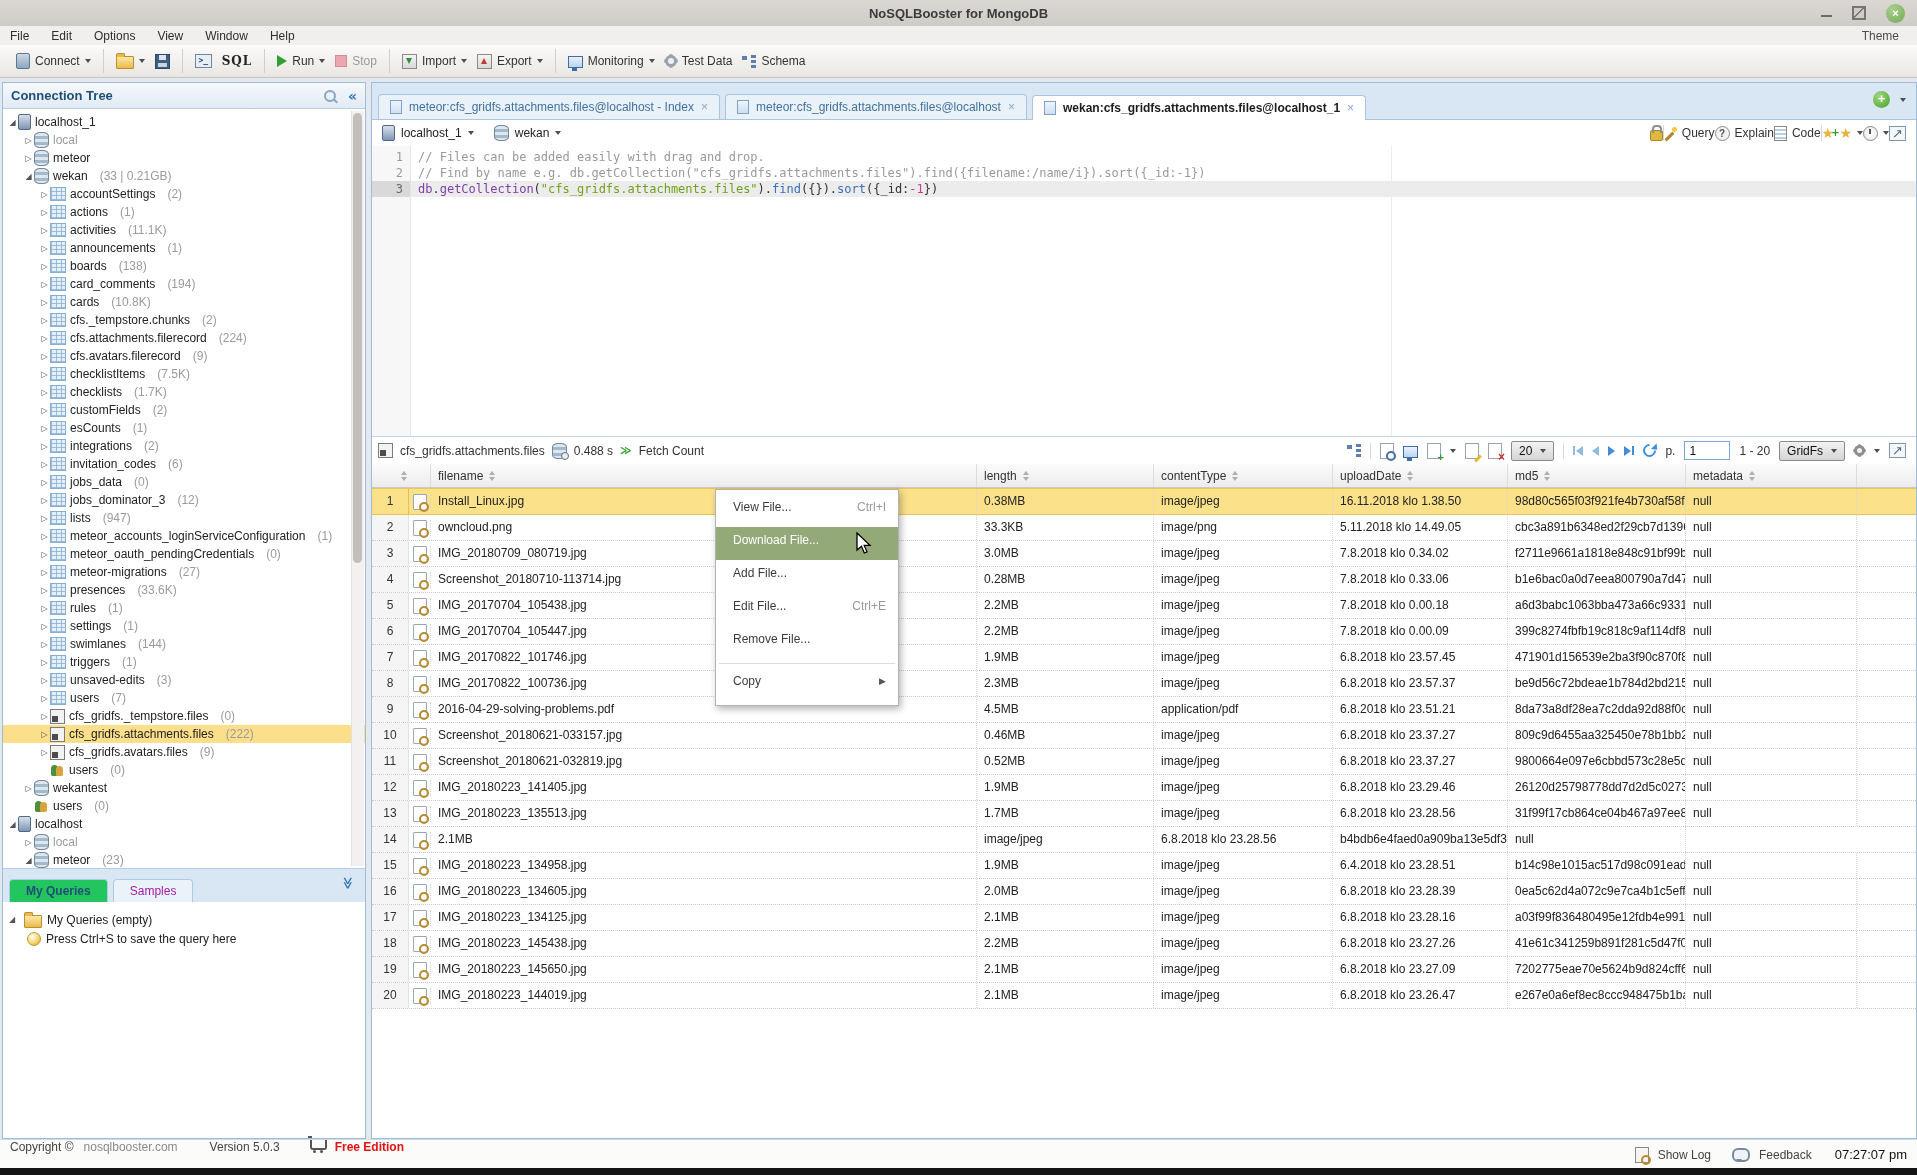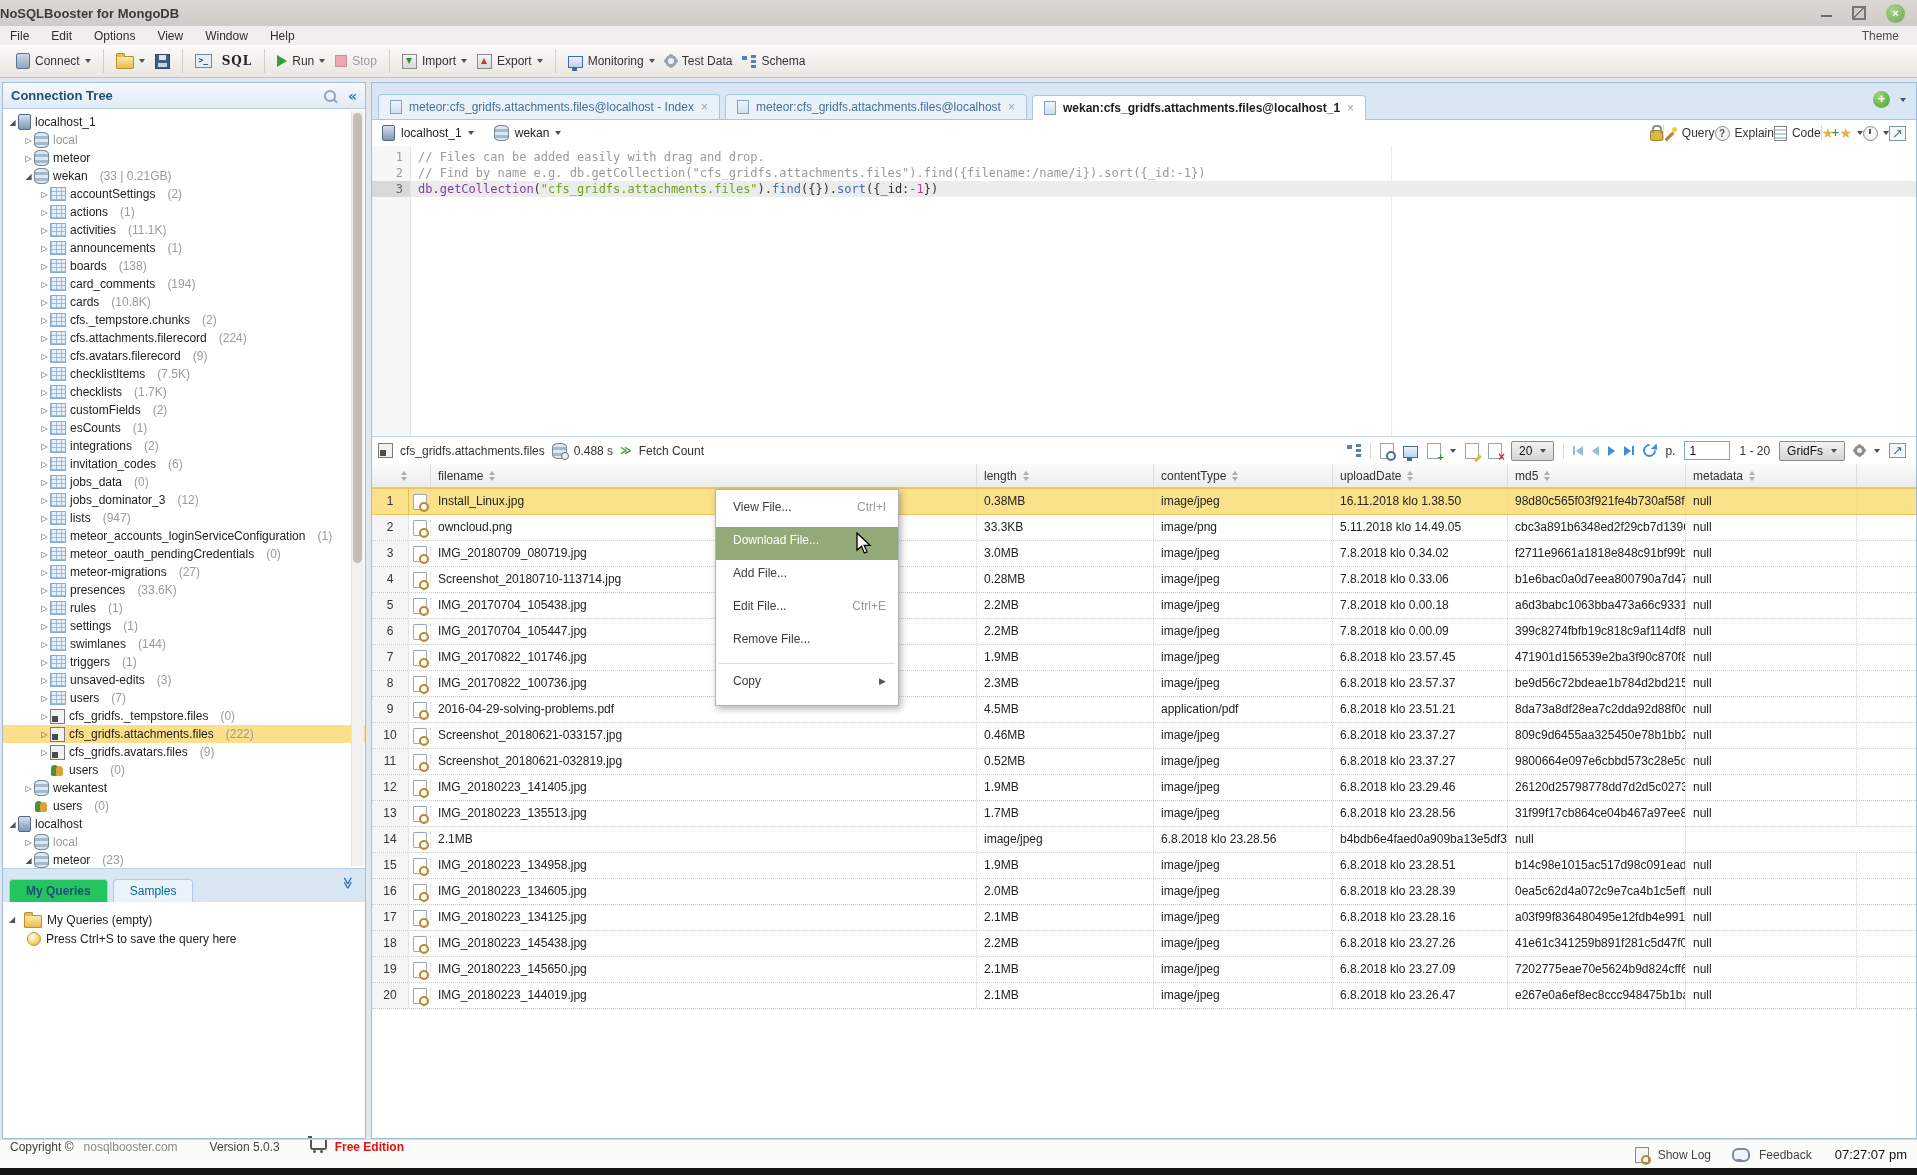--- a/index.html
+++ b/index.html
@@ -1,20 +1,20 @@
 <!DOCTYPE html>
 <html><head>
 <meta charset="utf-8">
 <style>
   html,body{margin:0;padding:0;background:#cfcfcf}
   .app{position:relative;width:1917px;height:1175px;overflow:hidden;background:#e3e8ee;
        font-family:"Liberation Sans",sans-serif;font-size:12px;color:#222}
   
   .titlebar{position:absolute;left:0;top:0;right:0;height:26px;background:linear-gradient(#dbd8d4,#cfccc8);
-            border-bottom:1px solid #b4b0ab;display:flex;align-items:center;}
+            border-bottom:1px solid #b4b0ab;display:flex;align-items:center;justify-content:center}
   .titlebar .title{font-weight:bold;font-size:13px;color:#3b3b3b}
   .win-controls{position:absolute;right:12px;top:0;height:26px;display:flex;align-items:center;gap:20px}
   .btn-min{width:11px;height:2px;background:#6b6b6b;margin-top:6px;cursor:default}
   .btn-max{width:10px;height:10px;border:2px solid #757575;background:linear-gradient(135deg,#cfccc8 45%,#757575 45%,#757575 55%,#cfccc8 55%)}
   .btn-close{width:19px;height:19px;border-radius:50%;background:radial-gradient(circle at 35% 30%,#a8cf8e,#72a956);
              color:#fff;font-weight:bold;font-size:11px;display:flex;align-items:center;justify-content:center}
   
   .menubar{position:absolute;left:0;top:26px;right:0;height:19px;background:#f1efed;display:flex;align-items:center;padding:0 10px}
   .menubar .mitem{margin-right:22px;color:#2e2e2e}
   .menubar .mright{margin-left:auto;color:#4d4d4d;margin-right:8px}
@@ -69,21 +69,21 @@
   .ic-coll{width:14px;height:12px;border:1px solid #85aed1;background-color:#e4eff9;
      background-image:repeating-linear-gradient(90deg,rgba(133,174,209,.75) 0 1px,transparent 1px 5px),repeating-linear-gradient(0deg,rgba(133,174,209,.75) 0 1px,transparent 1px 4px)}
   .ic-gridfs{width:13px;height:13px;background:#f2f2f2;border:1px solid #7c7c7c;position:relative}
   .ic-gridfs::after{content:'';position:absolute;left:1px;bottom:1px;width:6px;height:6px;background:#4c4c4c}
   .ic-users{width:15px;height:13px;position:relative}
   .ic-users::before{content:'';position:absolute;left:1px;top:1px;width:7px;height:11px;background:#4e8f3c;border-radius:4px 4px 2px 2px}
   .ic-users::after{content:'';position:absolute;left:6px;top:2px;width:7px;height:10px;background:#d9a23a;border-radius:4px 4px 2px 2px}
   .tree-scroll{position:absolute;top:2px;right:1px;bottom:2px;width:12px;background:#f3f1ef;border-left:1px solid #e4e1de}
   .tree-thumb{position:absolute;top:2px;left:1px;width:9px;height:450px;background:#c2bfba;border-radius:5px}
   .qtabs{height:29px;background:#d9e6f3;border-top:1px solid #b7cfe5;display:flex;align-items:flex-end;padding:4px 6px 0;gap:5px;position:relative}
-  .qtab{background:#eaf2fa;border:1px solid #aecbe5;border-bottom:none;border-radius:4px 4px 0 0;padding:4px 16px;color:#0369a1}
+  .qtab{background:#eaf2fa;border:1px solid #aecbe5;border-bottom:none;border-radius:4px 4px 0 0;padding:4px 16px;color:#a21caf}
   .qtab.active{background:#22c55e;color:#1f4e79;font-weight:bold}
   .qchev{position:absolute;right:10px;top:7px;color:#2e75b6;font-weight:bold;transform:rotate(90deg);font-family:"DejaVu Sans",sans-serif}
   .qcontent{height:220px;background:#fff;padding:8px 6px}
   .qrow{display:flex;align-items:center;gap:5px;height:19px}
   .qrow .expander{width:10px;font-size:8px;color:#555;font-family:"DejaVu Sans",sans-serif}
   .i-bulb{width:12px;height:12px;border-radius:50%;border:1px solid #c9962e;background:radial-gradient(circle at 35% 30%,#fff,#f5d76e 55%,#d9a23a)}
   
   .main{position:absolute;left:371px;top:82px;width:1544px;height:1055px;background:#fff;border:1px solid #9fbcd8;display:flex;flex-direction:column}
   .tabstrip{height:32px;background:#d9e6f3;border-bottom:1px solid #a9c6e0;display:flex;align-items:flex-end;padding:4px 6px 0;gap:5px;position:relative}
   .tab{display:flex;align-items:center;gap:7px;background:#e9f1f9;border:1px solid #a9c6e0;border-bottom:none;border-radius:4px 4px 0 0;
@@ -967,21 +967,21 @@
               <div class="cell">null</div>
             </div>
             <div class="grow">
               <div class="cell rownum">15</div>
               <div class="iconcell">
                 <span class="doc-ico"></span>
               </div>
               <div class="cell">IMG_20180223_134958.jpg</div>
               <div class="cell">1.9MB</div>
               <div class="cell">image/jpeg</div>
-              <div class="cell">6.8.2018 klo 23.28.51</div>
+              <div class="cell">6.4.2018 klo 23.28.51</div>
               <div class="cell">b14c98e1015ac517d98c091ead</div>
               <div class="cell">null</div>
             </div>
             <div class="grow">
               <div class="cell rownum">16</div>
               <div class="iconcell">
                 <span class="doc-ico"></span>
               </div>
               <div class="cell">IMG_20180223_134605.jpg</div>
               <div class="cell">2.0MB</div>

